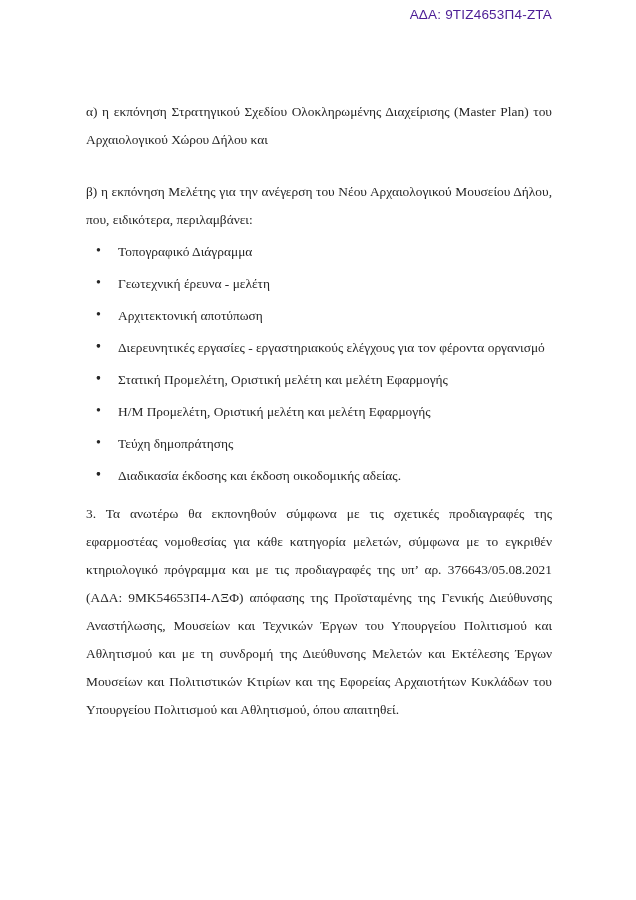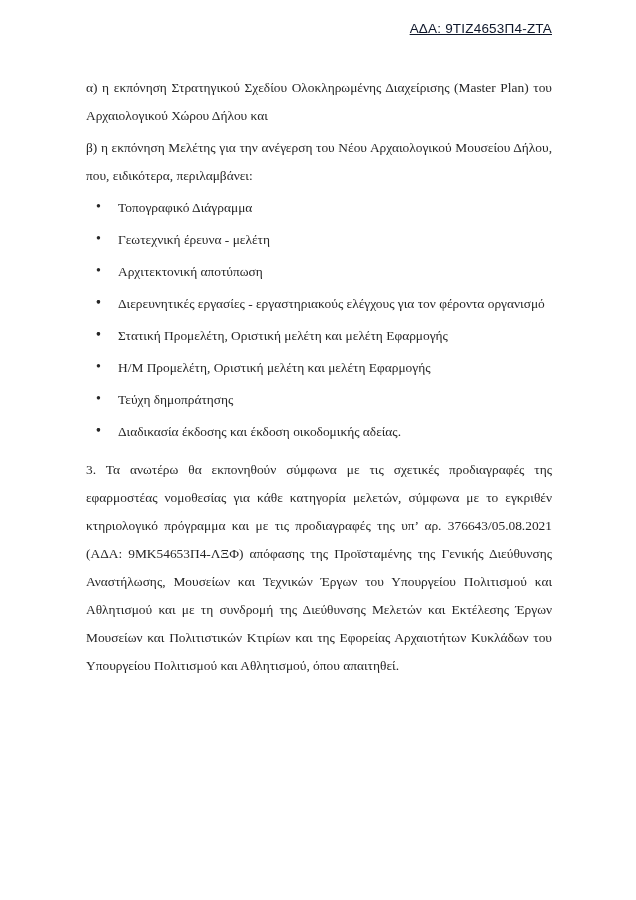--- a/index.html
+++ b/index.html
@@ -8,40 +8,39 @@
     position: relative;
     width: 636px;
     height: 900px;
     background: #ffffff;
     overflow: hidden;
     font-family: "Liberation Serif", "DejaVu Serif", serif;
     color: #262626;
   }
   .ada-header {
     position: absolute;
-    top: 21px;
+    top: 7px;
     right: 84px;
     font-family: "Liberation Sans", "DejaVu Sans", sans-serif;
     font-size: 13.5px;
     letter-spacing: 0.2px;
-    color: #0f172a;
+    color: #4c1d95;
     white-space: nowrap;
-    text-decoration: underline;
   }
   .content {
     position: absolute;
     top: 74px;
     left: 86px;
     width: 466px;
     font-size: 13.4px;
     line-height: 28px;
     text-align: justify;
   }
   .para { margin: 0 0 4px 0; }
-  .para-lead { margin-bottom: 4px; }
+  .para-lead { margin-bottom: 4px; margin-top: 24px; }
   ul.deliverables {
     list-style: none;
     margin: 4px 0 10px 0;
     padding: 0;
   }
   ul.deliverables li {
     position: relative;
     padding-left: 32px;
     margin-bottom: 4px;
   }

